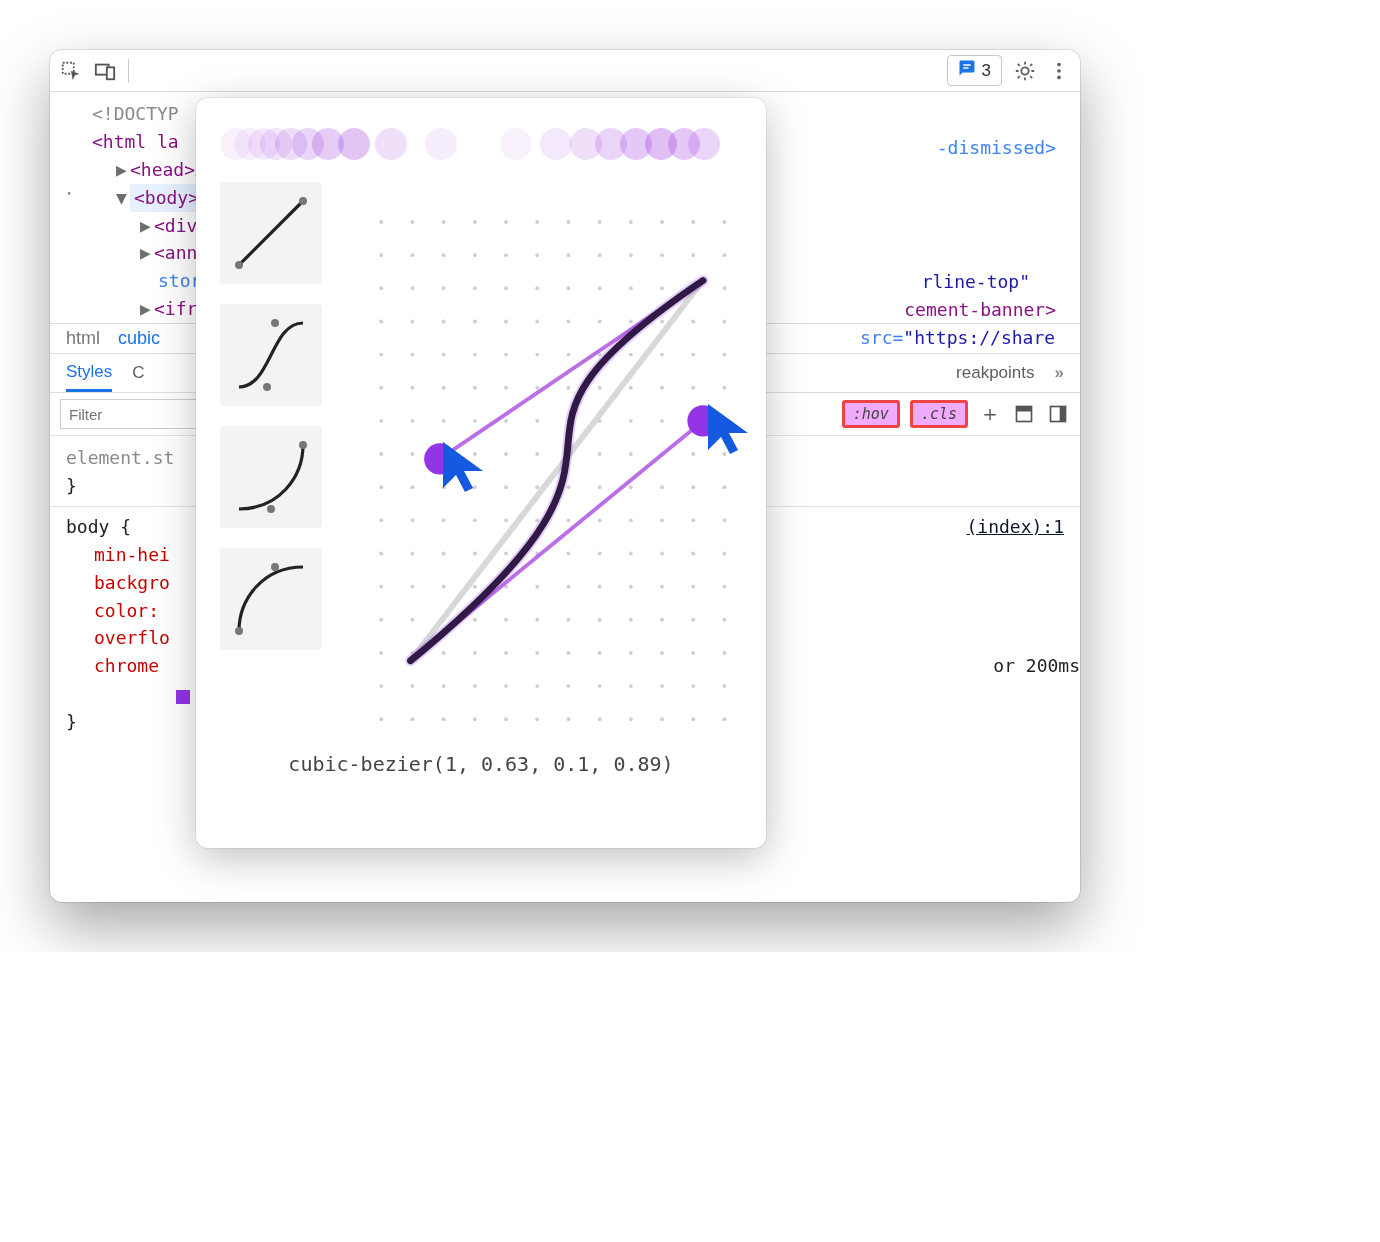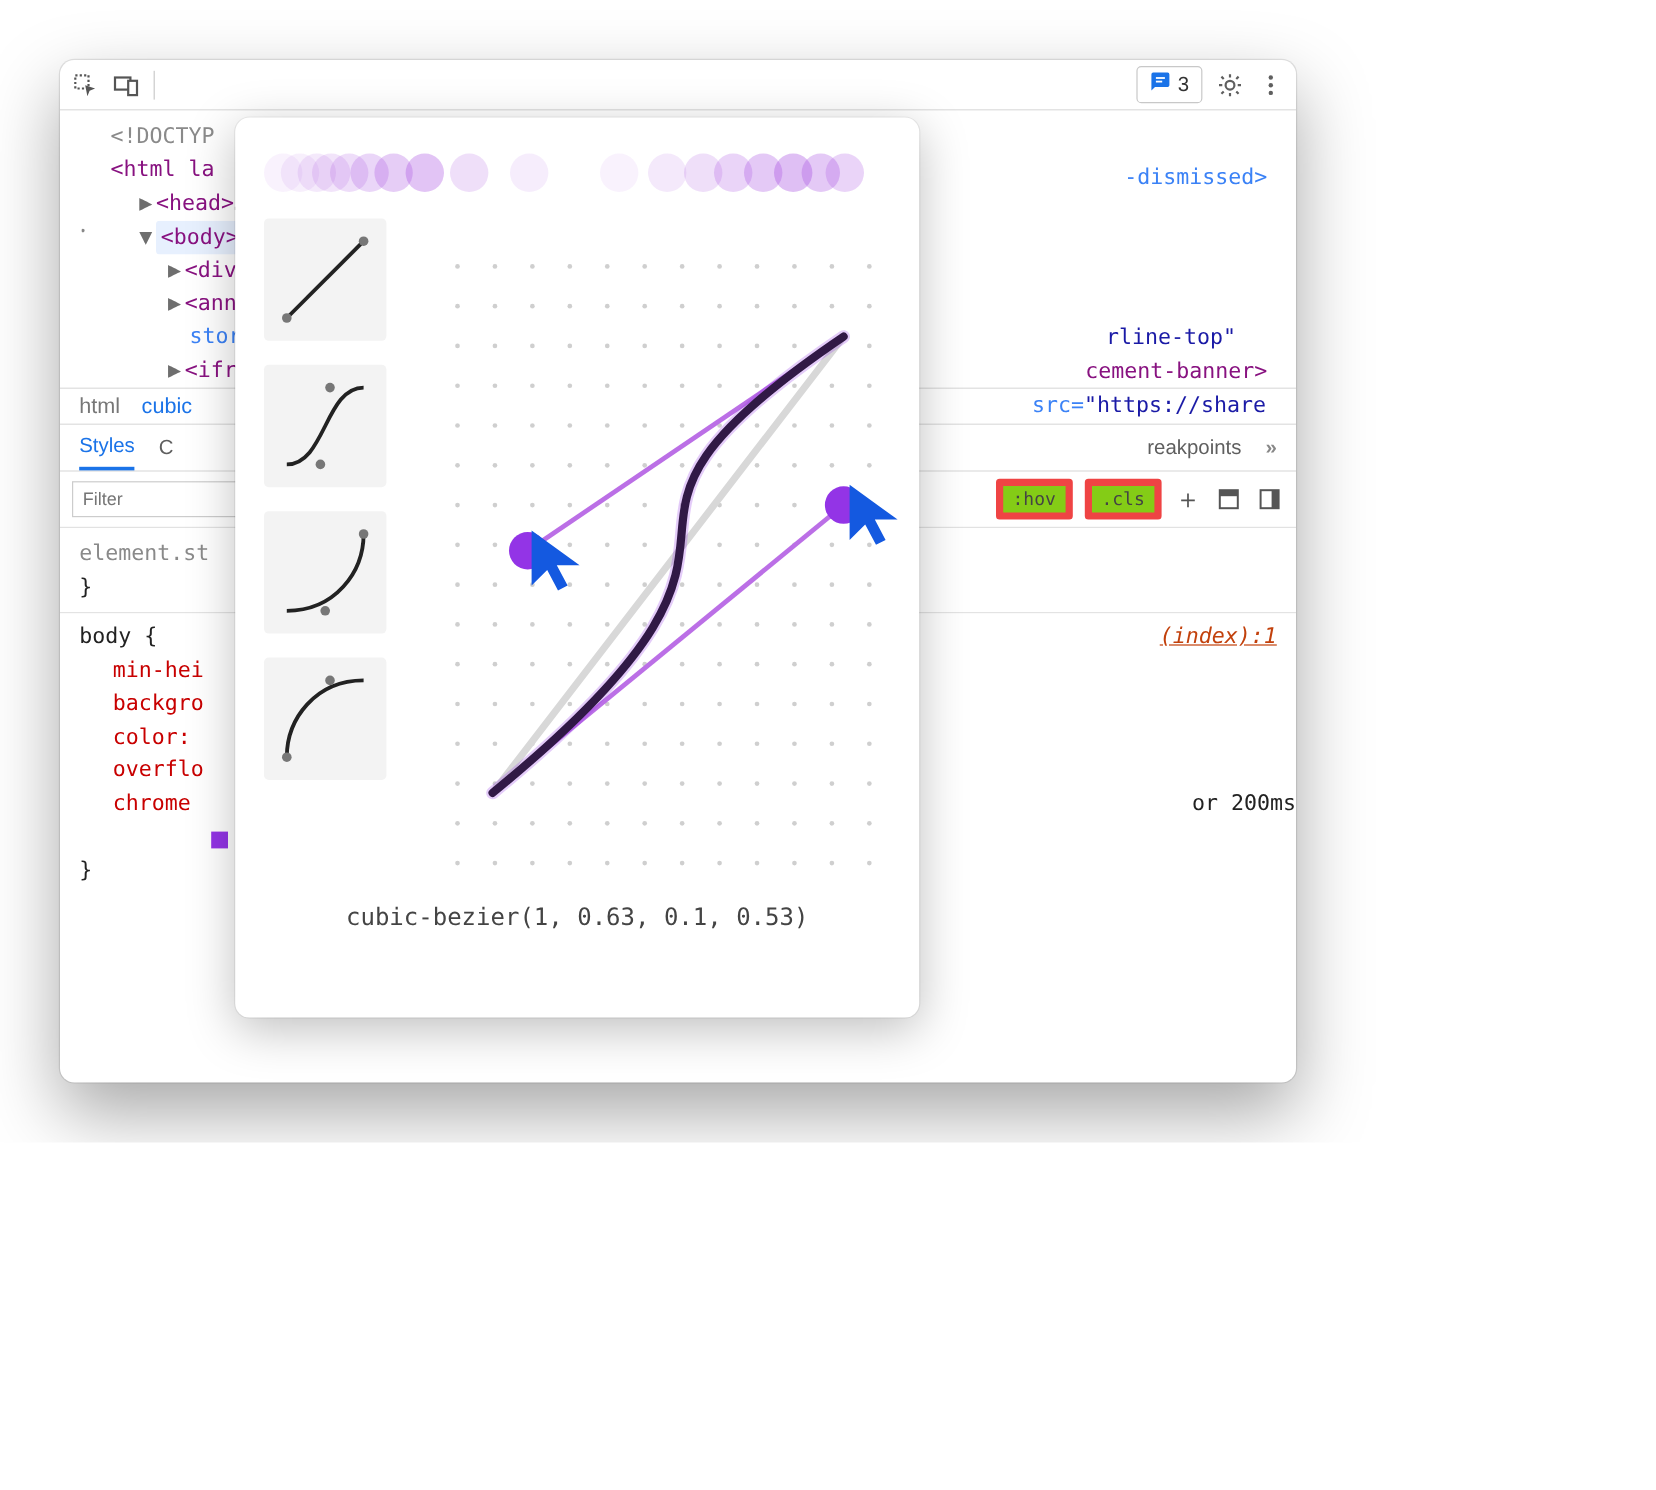--- a/index.html
+++ b/index.html
@@ -85,31 +85,31 @@
     display:flex;align-items:center;gap:10px;
     padding:6px 10px;border-bottom:1px solid #e2e2e2;
   }
   .filterbar input{
     flex:0 0 150px;height:30px;border:1px solid #ccc;
     padding:0 8px;font-family:-apple-system,sans-serif;font-size:15px;
     color:#666;
   }
   .filterbar .spacer{flex:1;}
   .ov-btn{
-    border:6px solid #ef4444;padding:2px 8px;border-radius:3px;
-    font-family:monospace;font-size:15px;color:#444;background:#84cc16;
+    border:3px solid #ef4444;padding:2px 8px;border-radius:3px;
+    font-family:monospace;font-size:15px;color:#444;background:#f0abfc;font-style:italic;
   }
   .fb-ic{width:24px;height:24px;display:flex;align-items:center;justify-content:center;color:#555;}
   .plus{font-size:22px;}
 
   .styles-pane{padding:8px 16px;line-height:1.55;}
   .sel-name{color:#222;}
   .brace{color:#222;}
   .prop{color:#c80000;padding-left:28px;display:block;}
-  .source{float:right;color:#c2410c;text-decoration:underline;font-style:italic;}
+  .source{float:right;color:#0f172a;text-decoration:underline;}
   .easing-swatch{display:inline-block;width:14px;height:14px;background:#9334e6;vertical-align:middle;margin-right:6px;}
 
   
   .bezier-pop{
     position:absolute;
     left:146px; top:6px;
     width:570px; height:750px;
     background:#fff;
     border-radius:12px;
     box-shadow:0 10px 40px rgba(0,0,0,0.25),0 0 0 1px rgba(0,0,0,0.06);
@@ -518,17 +518,17 @@
           </svg>
           
           <svg class="cursor-arrow" style="left:87px;top:262px;" width="54" height="58">
               <path d="M4 4 L4 50 L17 37 L26 54 L34 50 L25 33 L44 33 Z" fill="#1459e0"></path>
             </svg>
           <svg class="cursor-arrow" style="left:352px;top:224px;" width="54" height="58">
               <path d="M4 4 L4 50 L17 37 L26 54 L34 50 L25 33 L44 33 Z" fill="#1459e0"></path>
             </svg>
         </div>
       </div>
-      <div class="bez-label">cubic-bezier(1, 0.63, 0.1, 0.53)</div>
+      <div class="bez-label">cubic-bezier(1, 0.63, 0.1, 0.89)</div>
     </div>
 
   </div>
 </div>
 
 </body></html>

